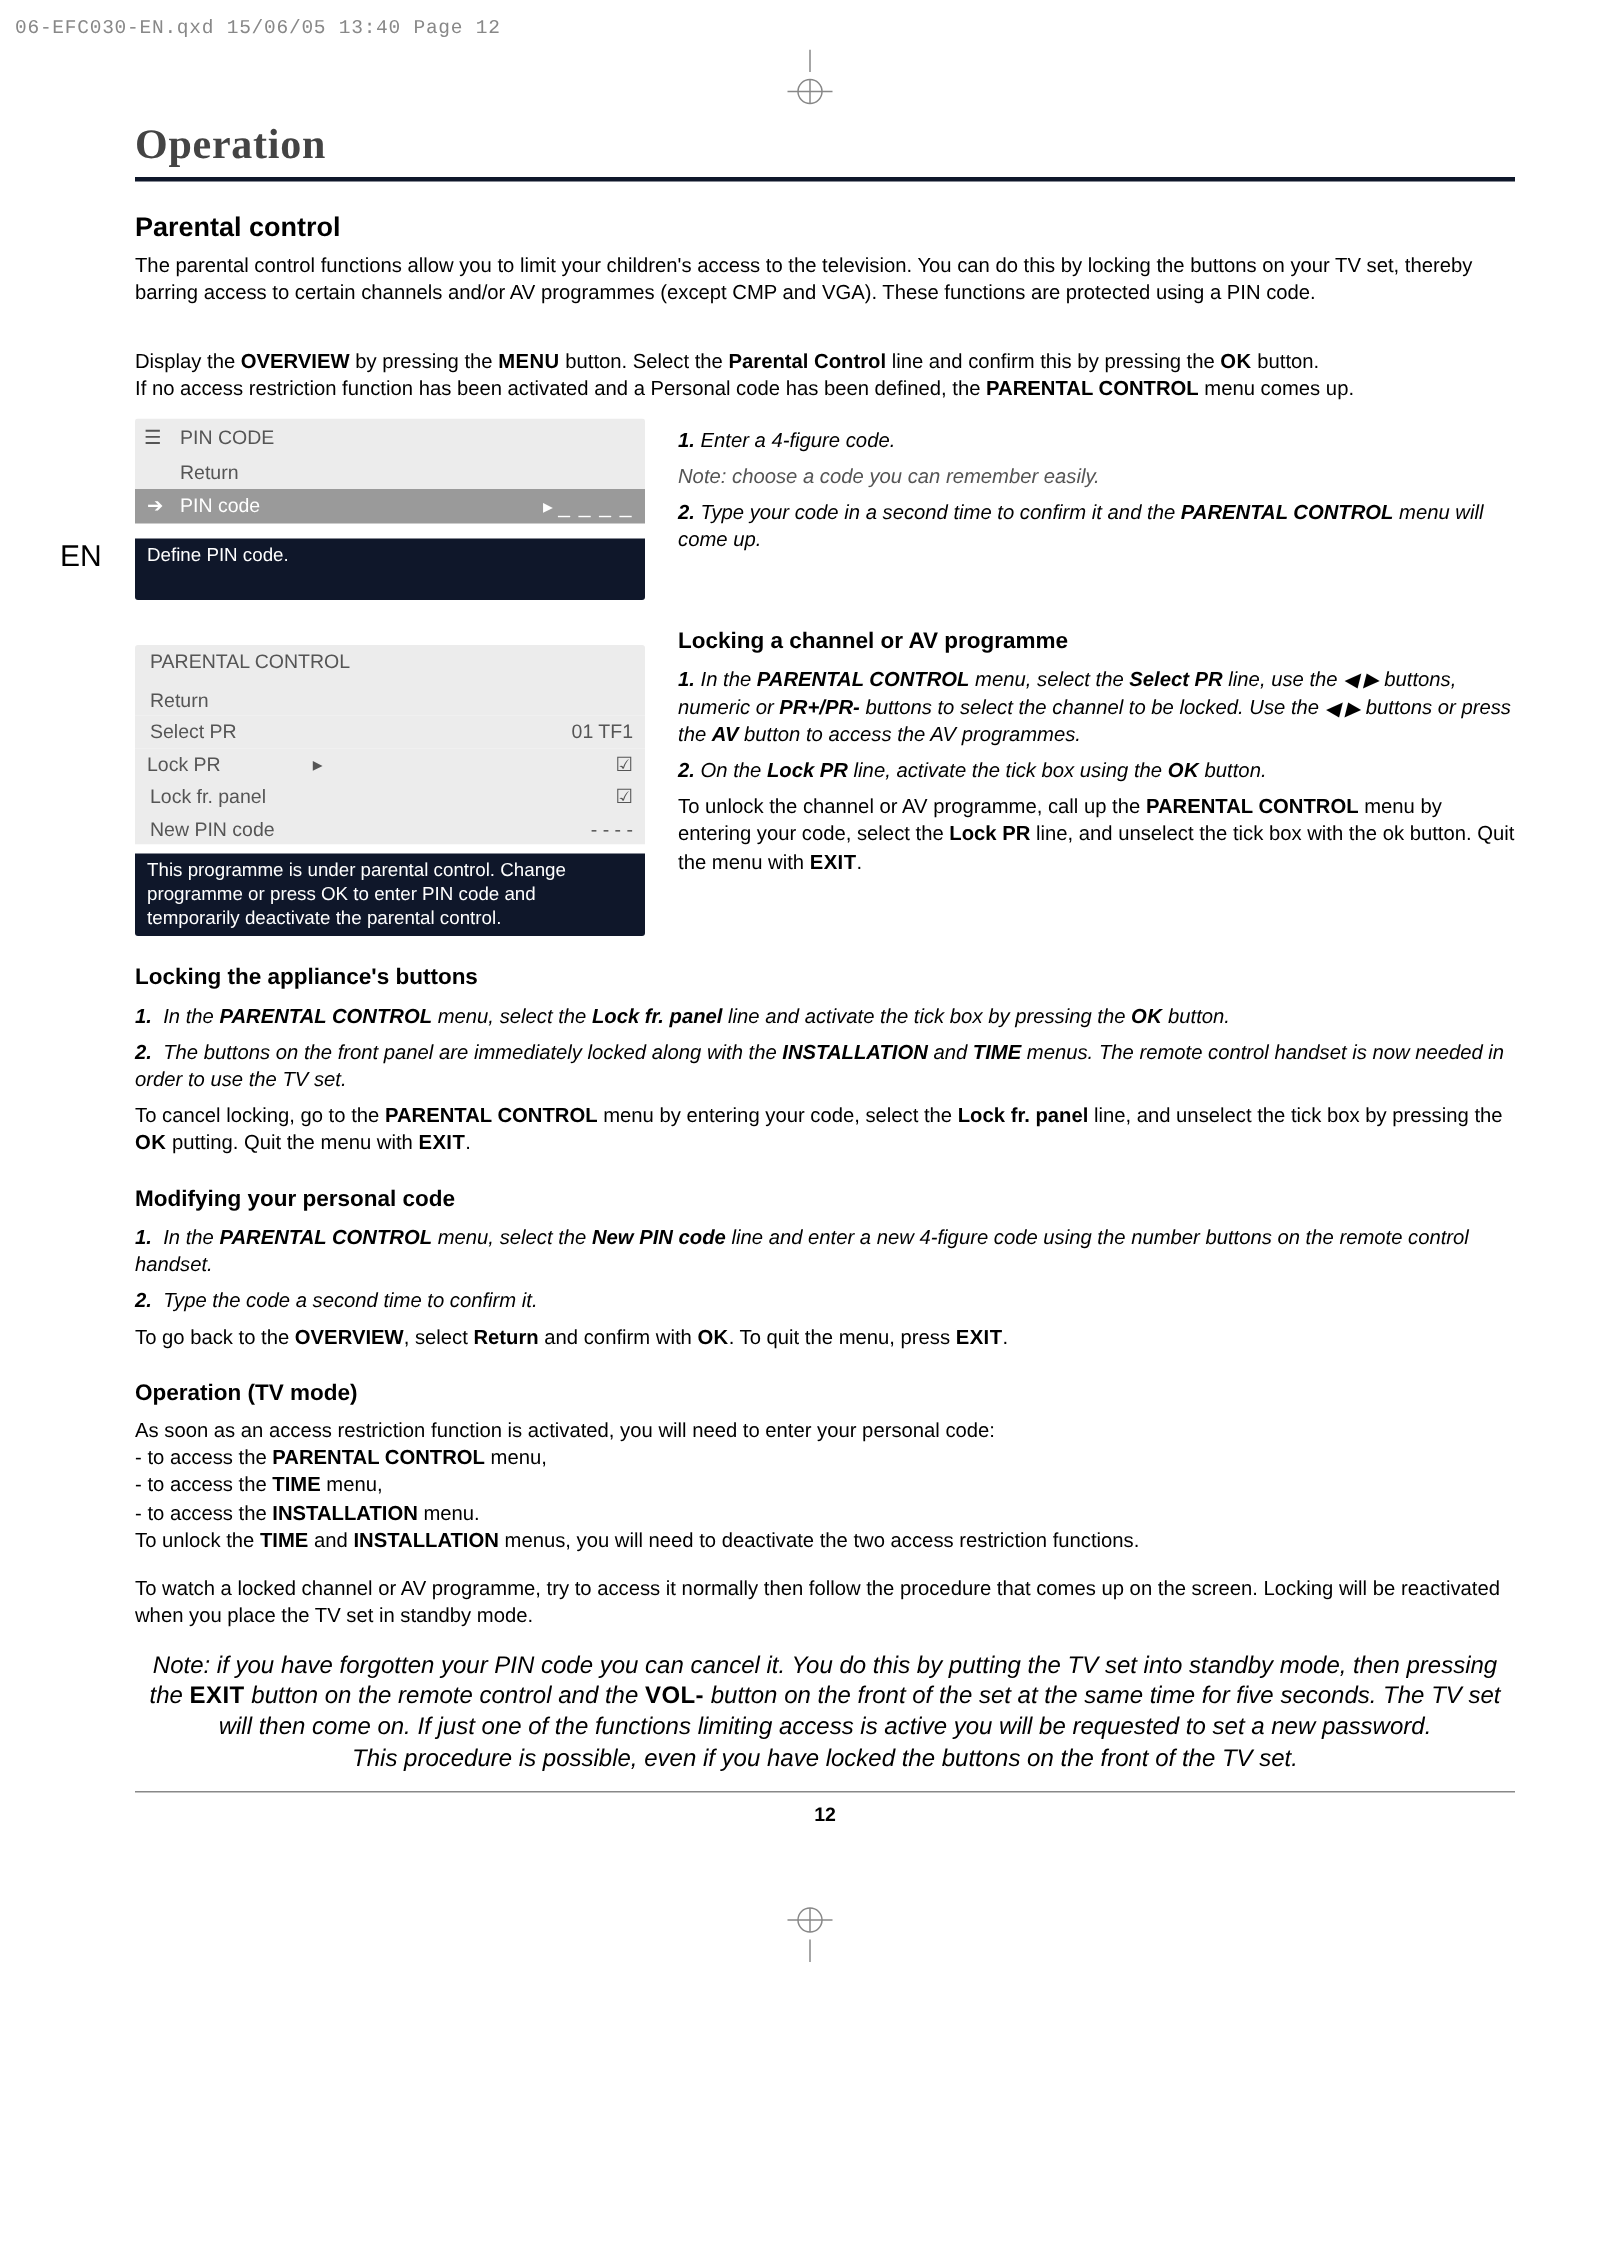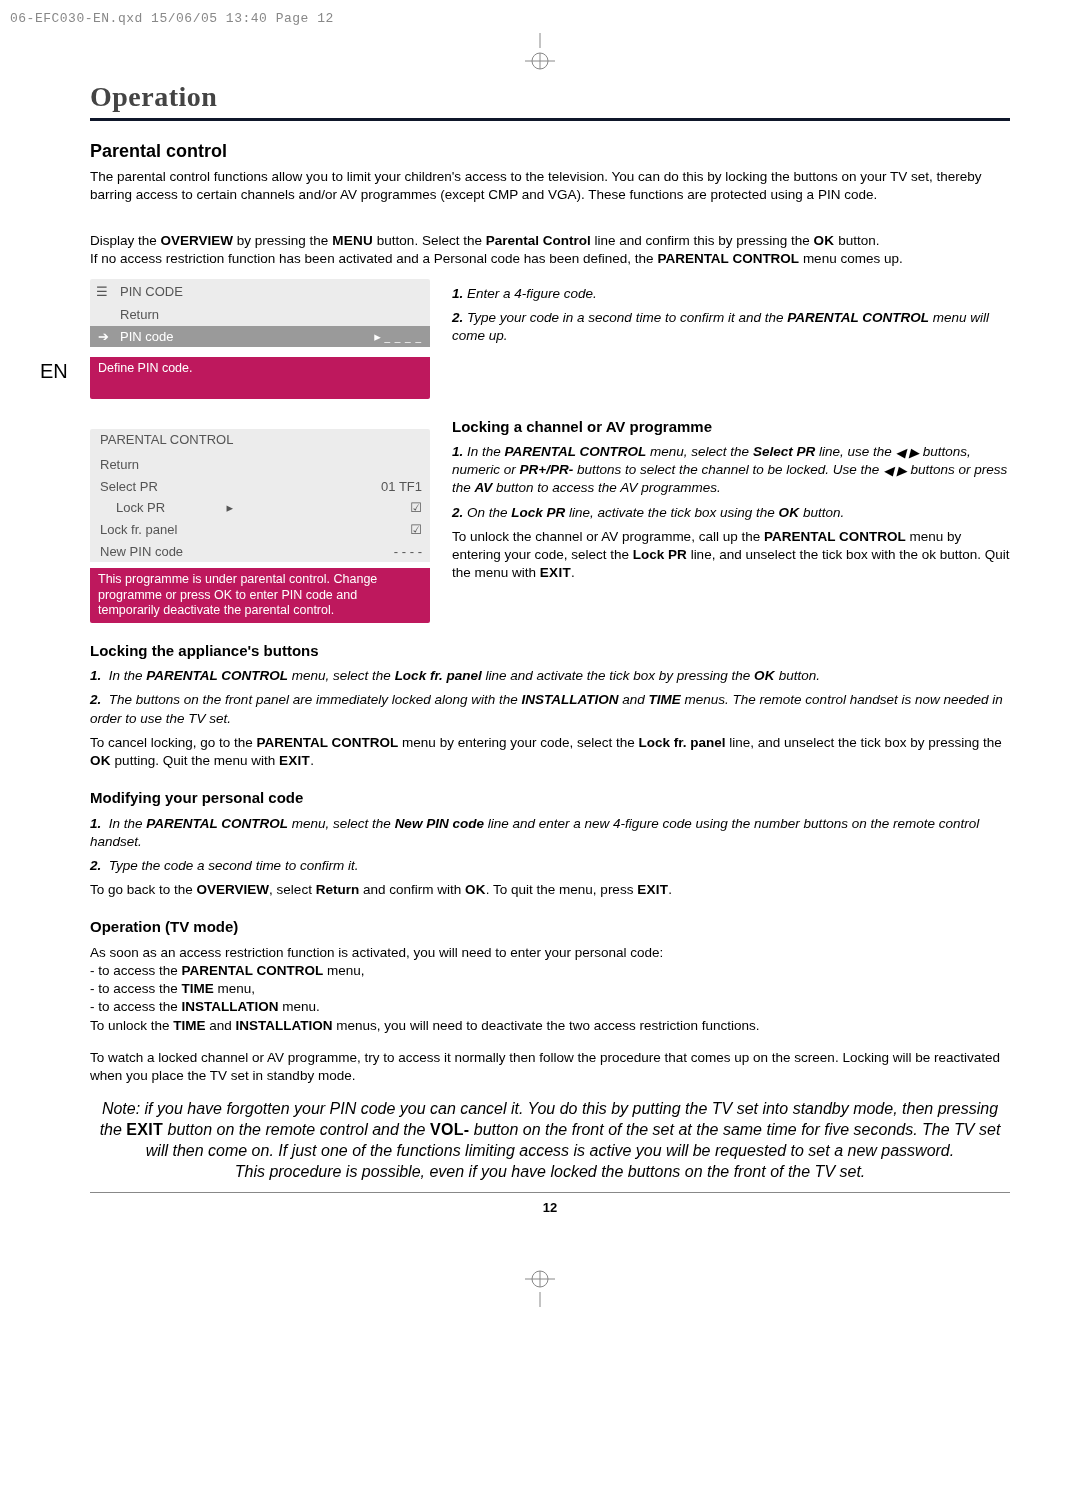--- a/index.html
+++ b/index.html
@@ -102,21 +102,21 @@
     padding: 2px 8px 2px 30px;
     display: flex;
     justify-content: space-between;
     position: relative;
   }
   .osd .sel-row .arrow-left {
     position: absolute; left: 8px; top: 2px; color: #fff;
   }
   .osd .gap { height: 10px; background: #fff; }
   .osd .info-row {
-    background: #be185d;
+    background: #0f172a;
     color: #fff;
     padding: 4px 8px;
     font-size: 12.5px;
     line-height: 1.25;
   }
   .two-col-text { flex: 1; }
   .numlist { margin: 6px 0 6px 0; font-style: italic; }
   .numlist .n { font-weight: bold; }
   .footer-line { border-top: 1px solid #888; margin-top: 10px; }
   .pagenum { text-align: center; font-weight: bold; font-size: 13px; padding-top: 6px; }
@@ -157,47 +157,48 @@
   <div class="osd-row">
     <div class="osd-box">
       <div class="osd">
         <div class="title-row"><span class="burger">☰</span><span>PIN CODE</span></div>
         <div class="item-row">
             <span>Return</span>
           </div>
         <div class="sel-row">
             <span class="arrow-left">➔</span>
             <span>PIN code</span>
-            <span>▸ <span style="font-size:10px;letter-spacing:1px">_ _ _ _</span></span>
+            <span>▸ <span style="font-size:14px;letter-spacing:1px">_ _ _ _</span></span>
           </div>
         <div class="gap"></div>
         <div class="info-row">Define PIN code.</div>
         <div class="info-row" style="height:18px"></div>
       </div>
     </div>
     <div class="two-col-text">
       <p class="numlist"><span class="n">1.</span> <span>Enter a 4-figure code.</span></p>
+      <p class="ital">Note: choose a code you can remember easily.</p>
       <p class="numlist"><span class="n">2.</span> <span>Type your code in a second time to confirm it and the </span><span class="b">PARENTAL CONTROL</span><span> menu will come up.</span></p>
     </div>
   </div>
 
   <div class="osd-row">
     <div class="osd-box">
       <div class="osd" style="margin-top:12px">
         <div class="item-row" style="padding-left:10px">
             <span>PARENTAL CONTROL</span>
           </div>
         <div class="item-row" style="padding-top:6px;padding-left:10px">
             <span>Return</span>
           </div>
         <div class="item-row" style="padding-left:10px">
             <span>Select PR</span>
             <span>01 TF1</span>
           </div>
-        <div class="item-row" style="padding-left:26px">
+        <div class="item-row" style="padding-left:8px">
             <span><span>Lock PR</span>&nbsp;&nbsp;&nbsp;&nbsp;&nbsp;&nbsp;&nbsp;&nbsp;&nbsp;&nbsp;&nbsp;&nbsp;&nbsp;&nbsp;&nbsp;&nbsp;&nbsp;▸</span>
             <span class="check">☑</span>
           </div>
         <div class="item-row" style="padding-left:10px">
             <span>Lock fr. panel</span>
             <span class="check">☑</span>
           </div>
         <div class="item-row" style="padding-left:10px">
             <span>New PIN code</span>
             <span>- - - -</span>

